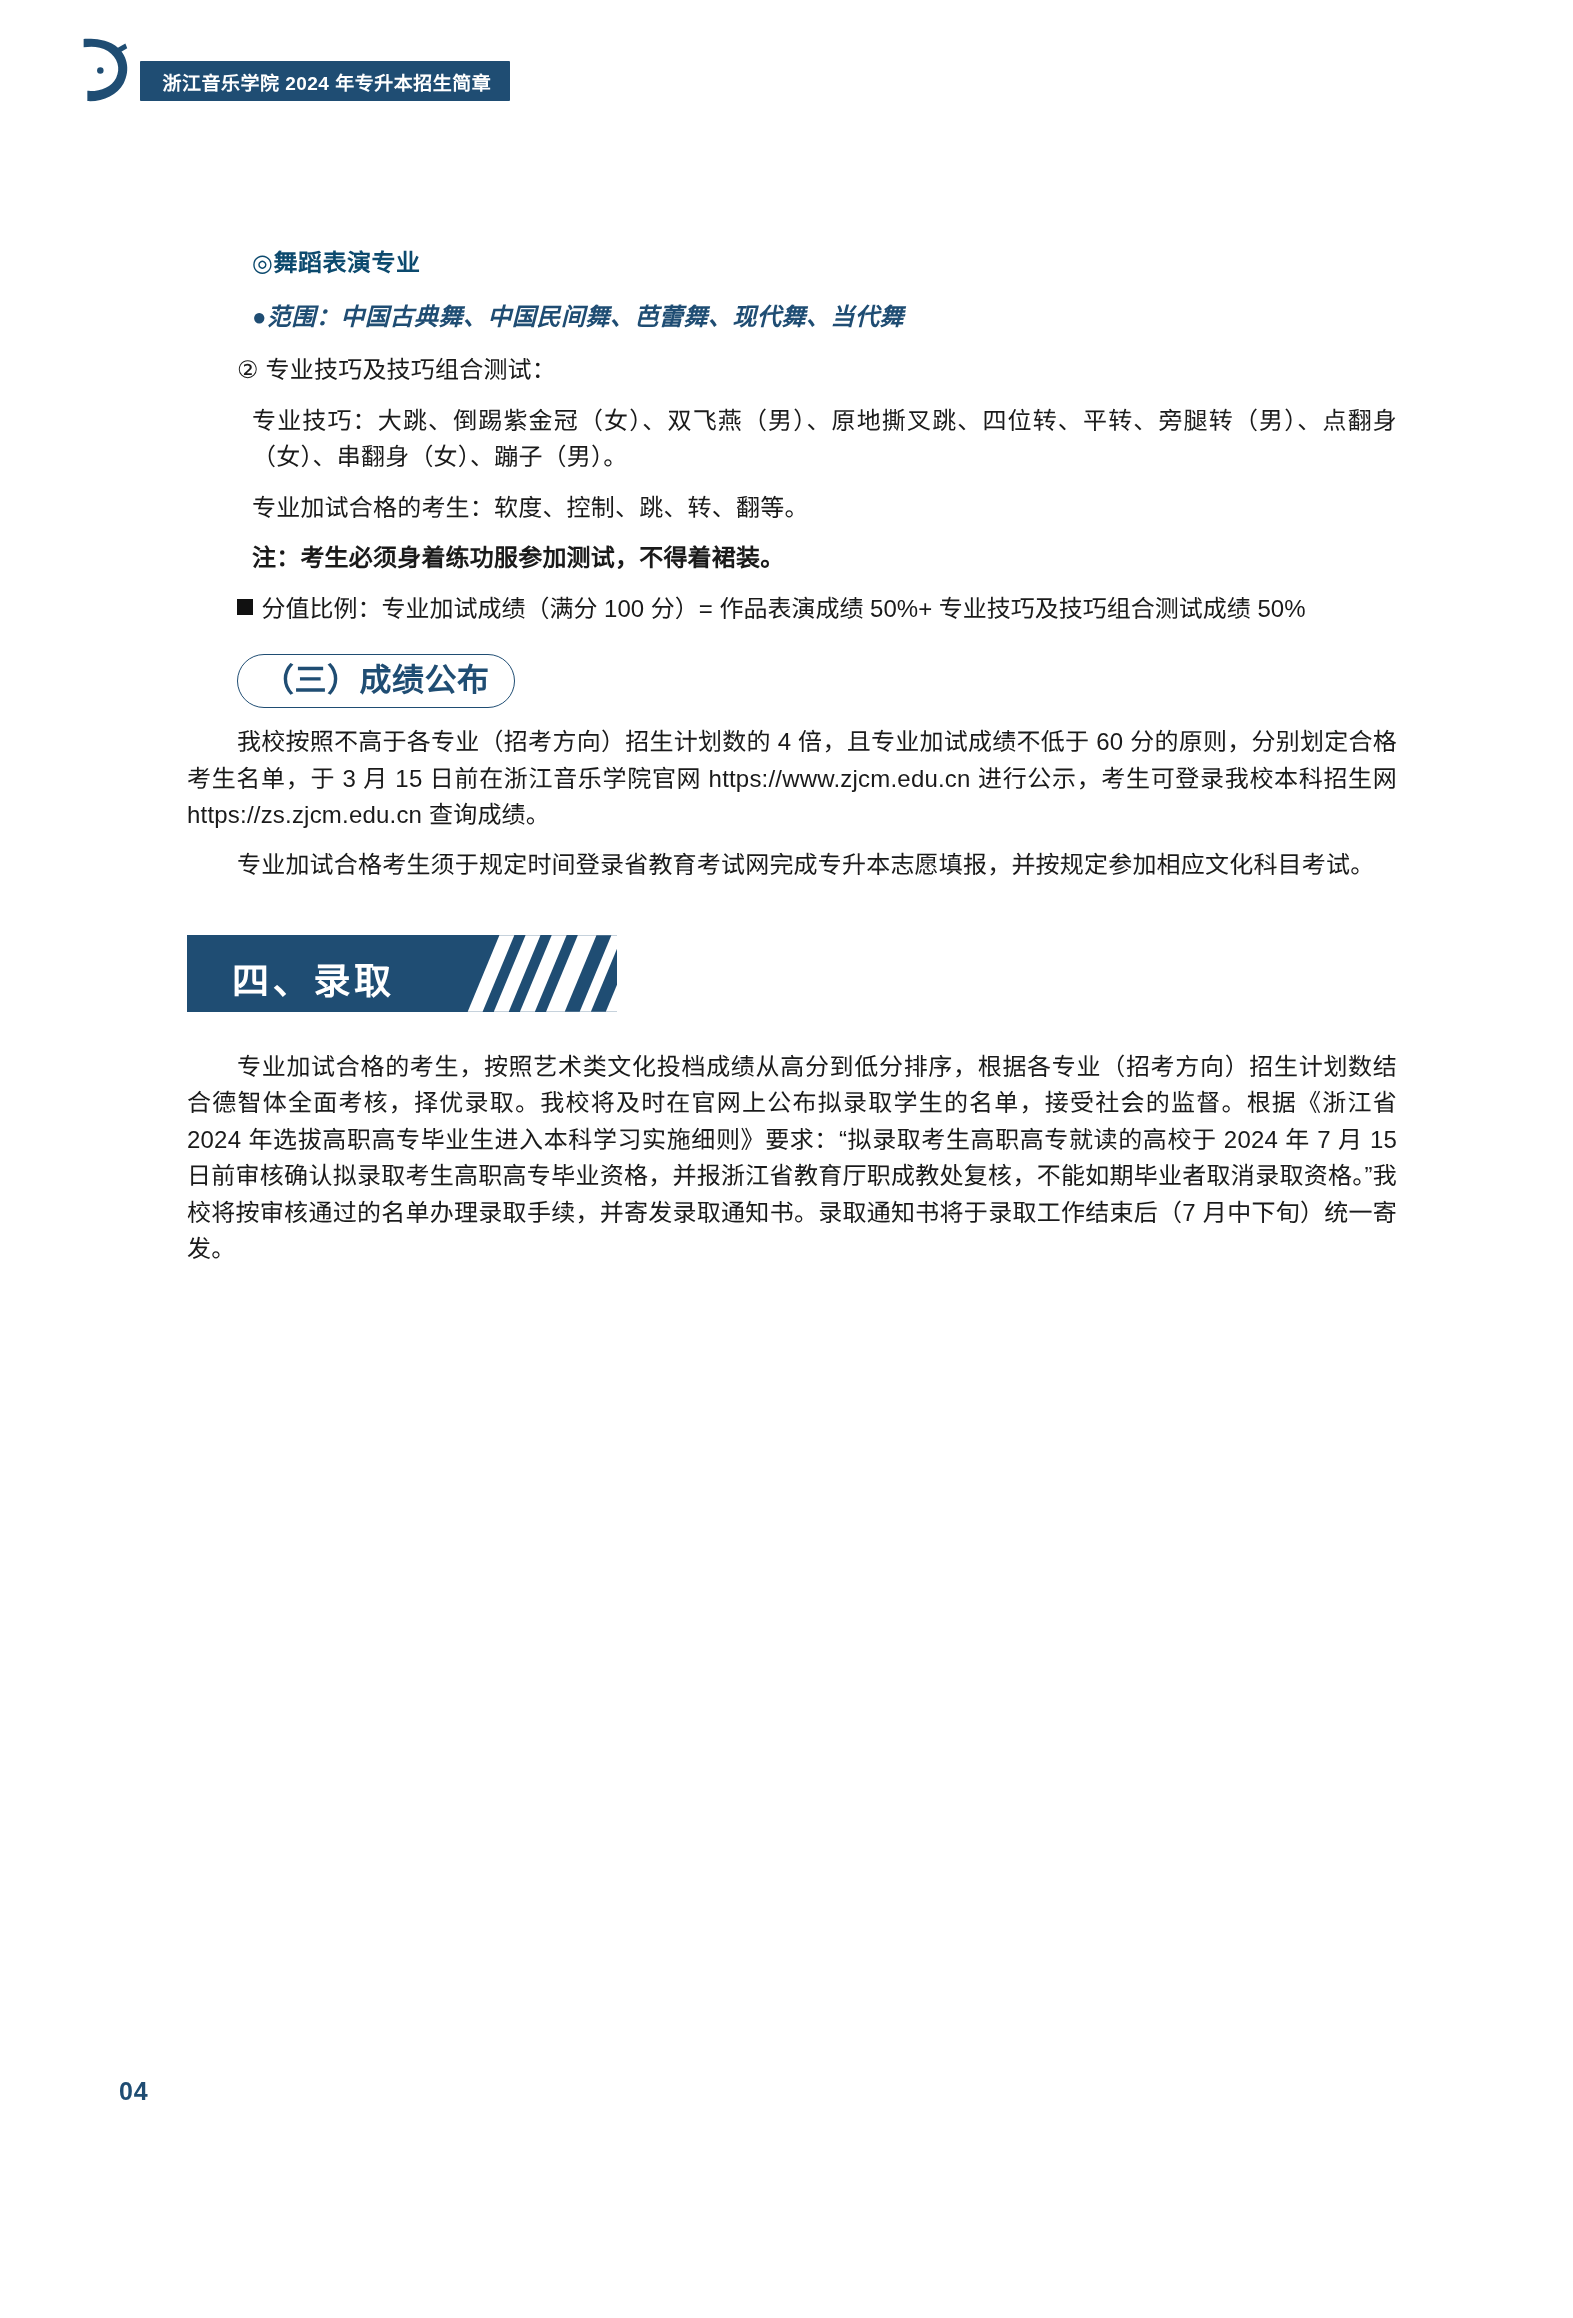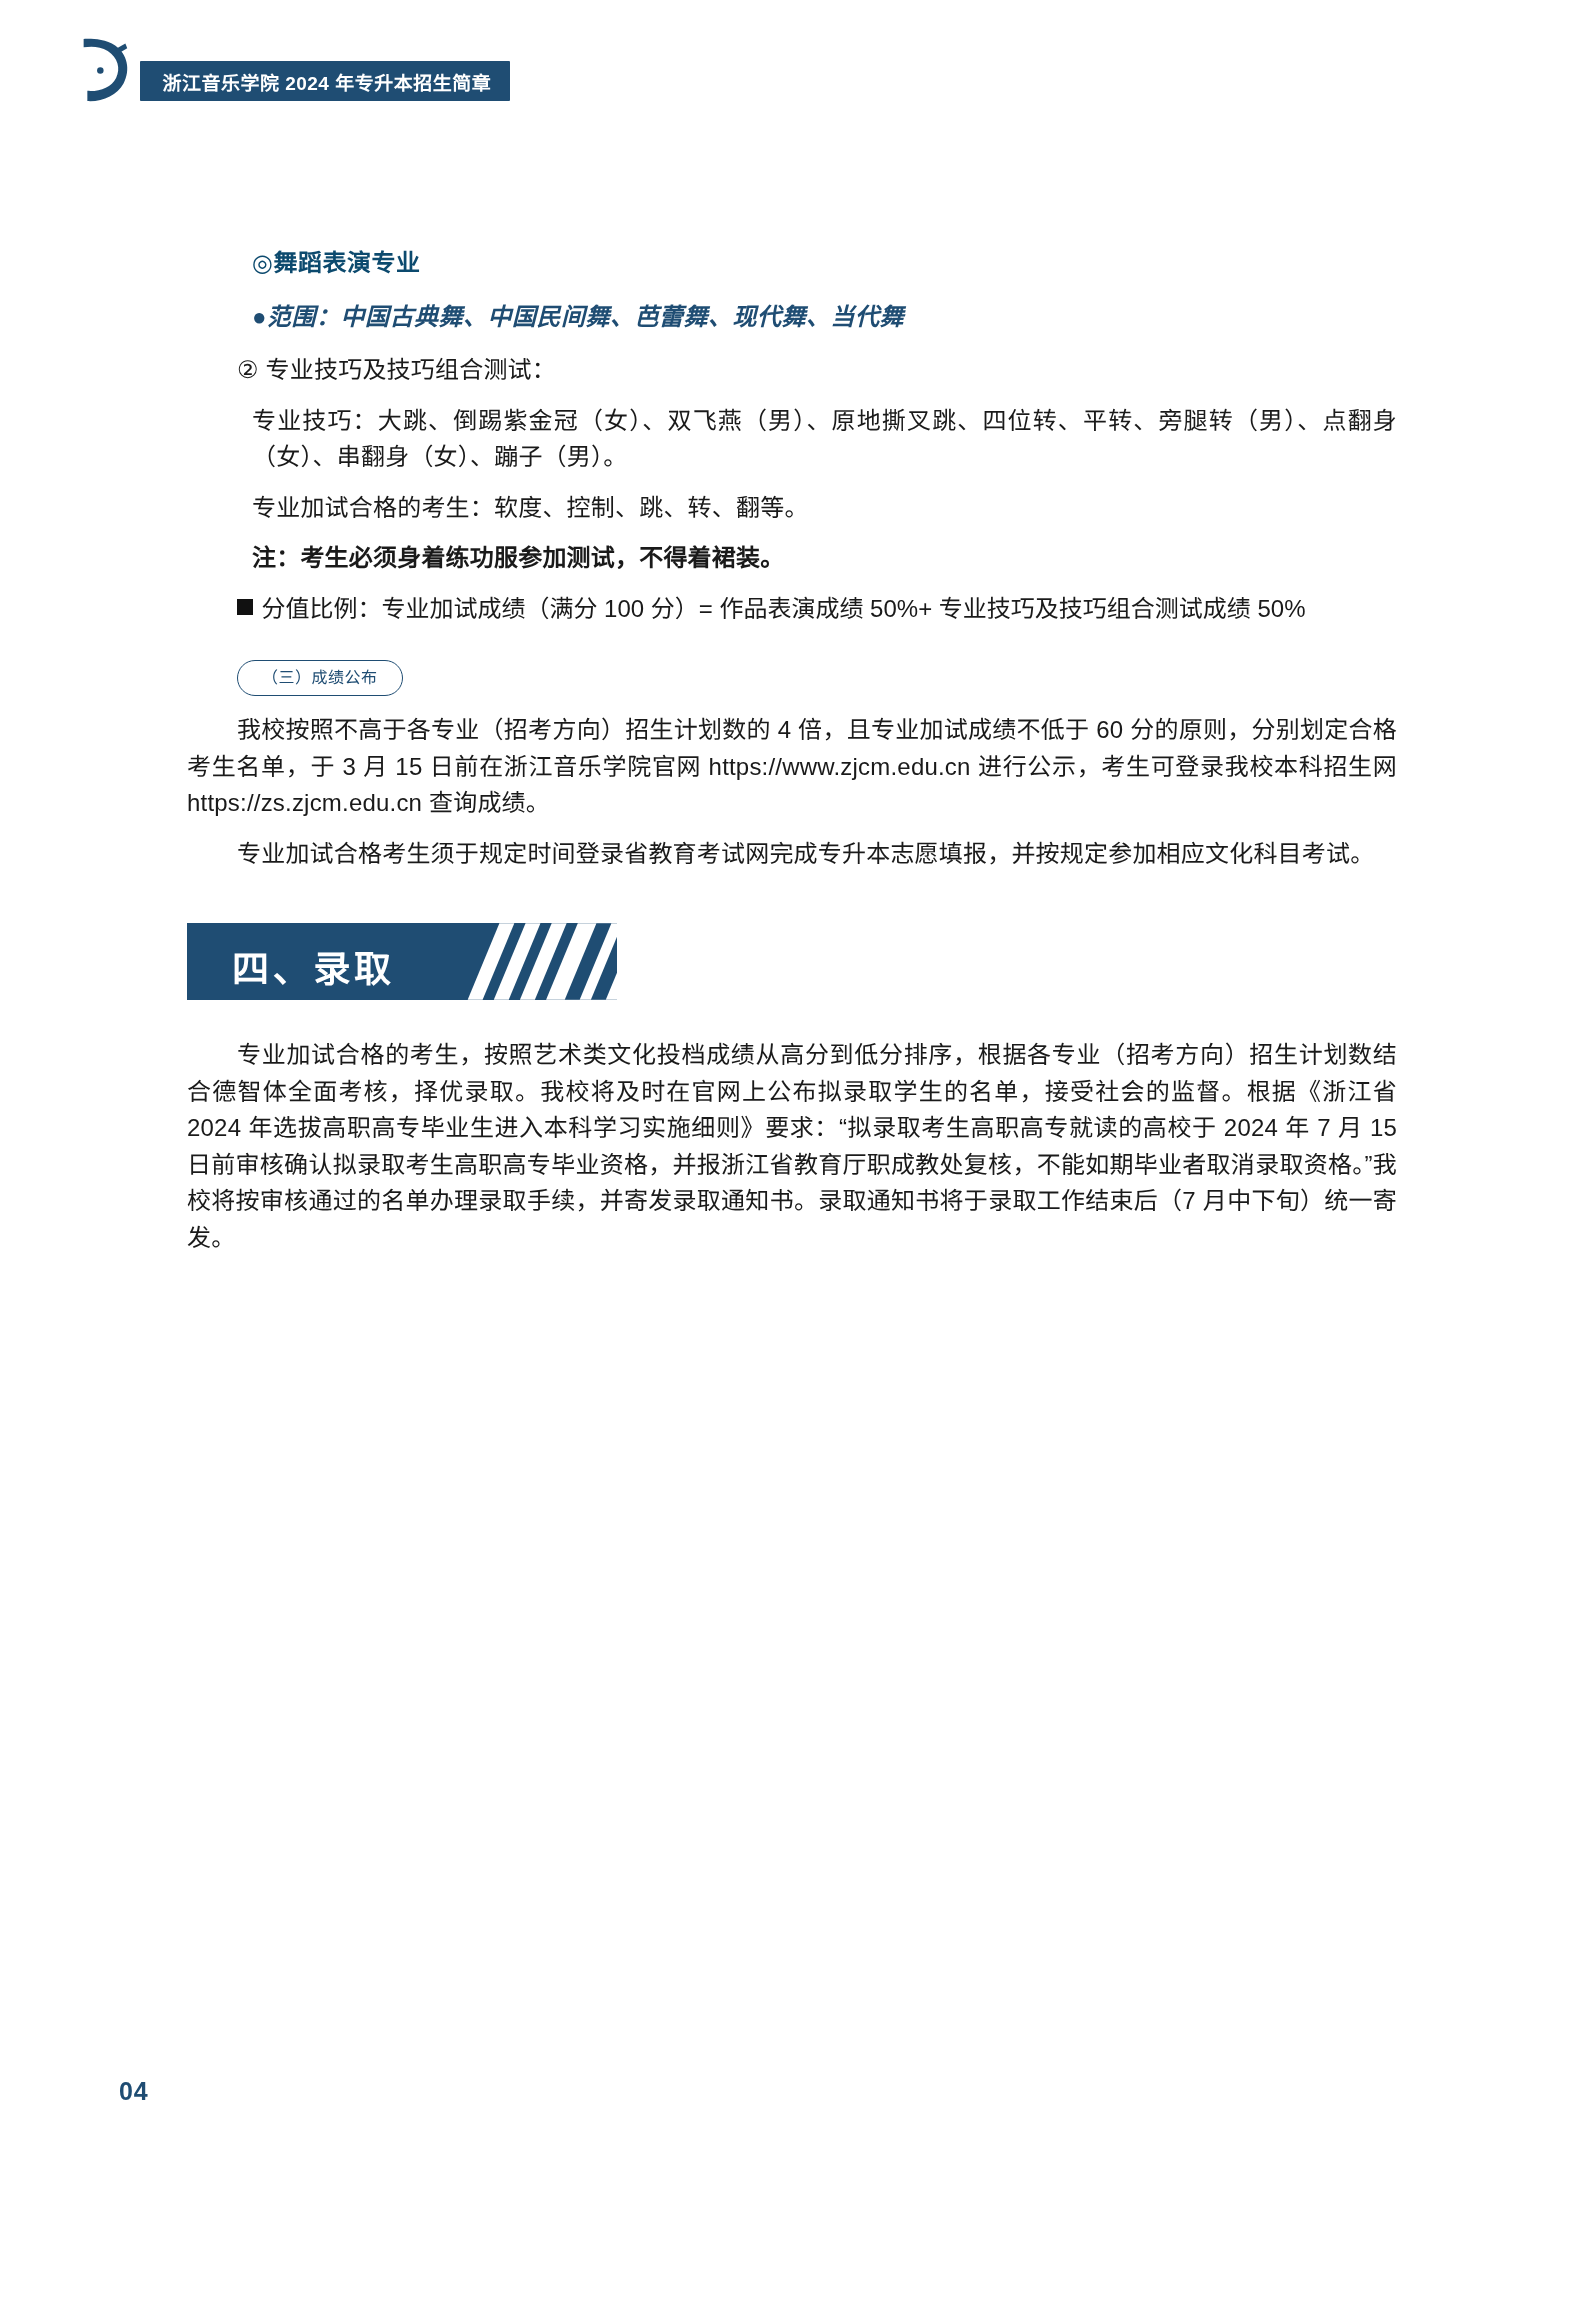--- a/index.html
+++ b/index.html
@@ -119,27 +119,27 @@
     height: 16px;
     background: #111;
     margin-right: 8.4px;
     position: relative;
     top: -1.9px;
   }
 
   
   .pill {
     display: inline-block;
-    margin: 17px 0 16px 50px;
+    margin: 11px 0 16px 50px;
     padding: 7.5px 24px 9.3px 24px;
     border: 1.9px solid #1f4d73;
     border-radius: 27px;
     color: #1f4d73;
-    font-size: 16px;
-    font-weight: normal;
+    font-size: 32px;
+    font-weight: bold;
     letter-spacing: 0.5px;
     line-height: 1.1;
   }
 
   
   .banner {
     position: relative;
     margin: 51px 0 37px 0;
     width: 430px;
     height: 77px;

